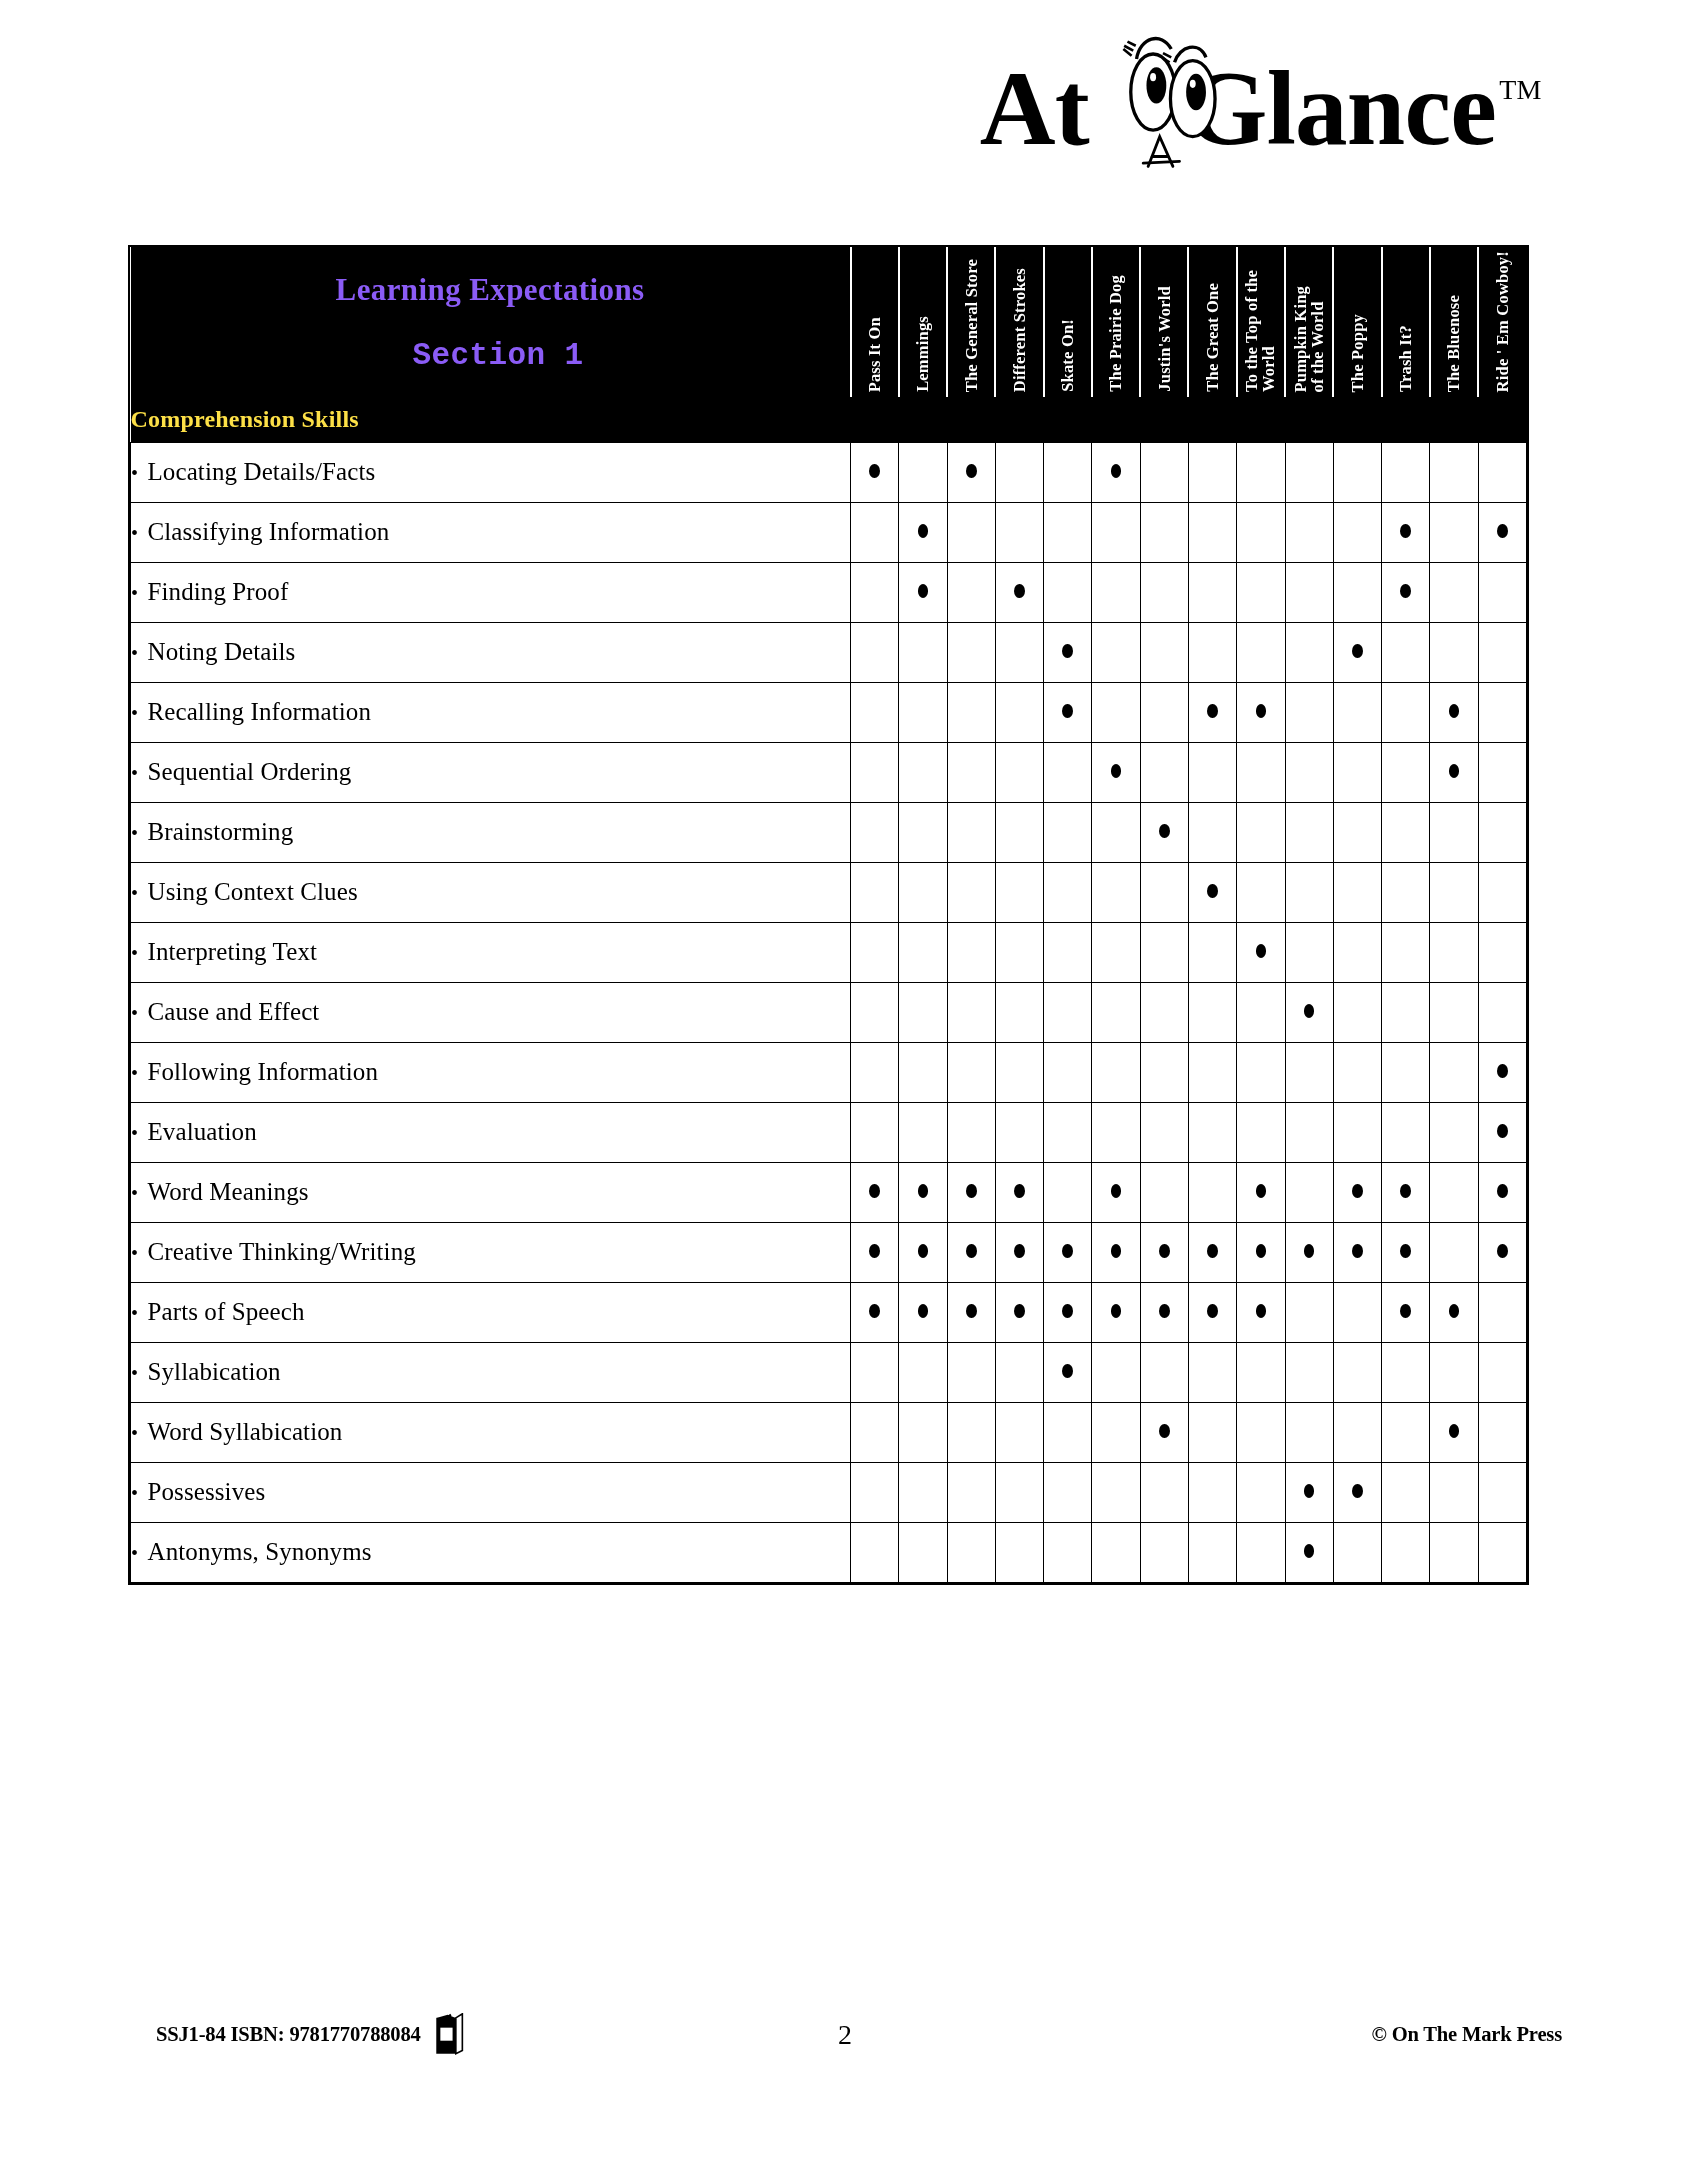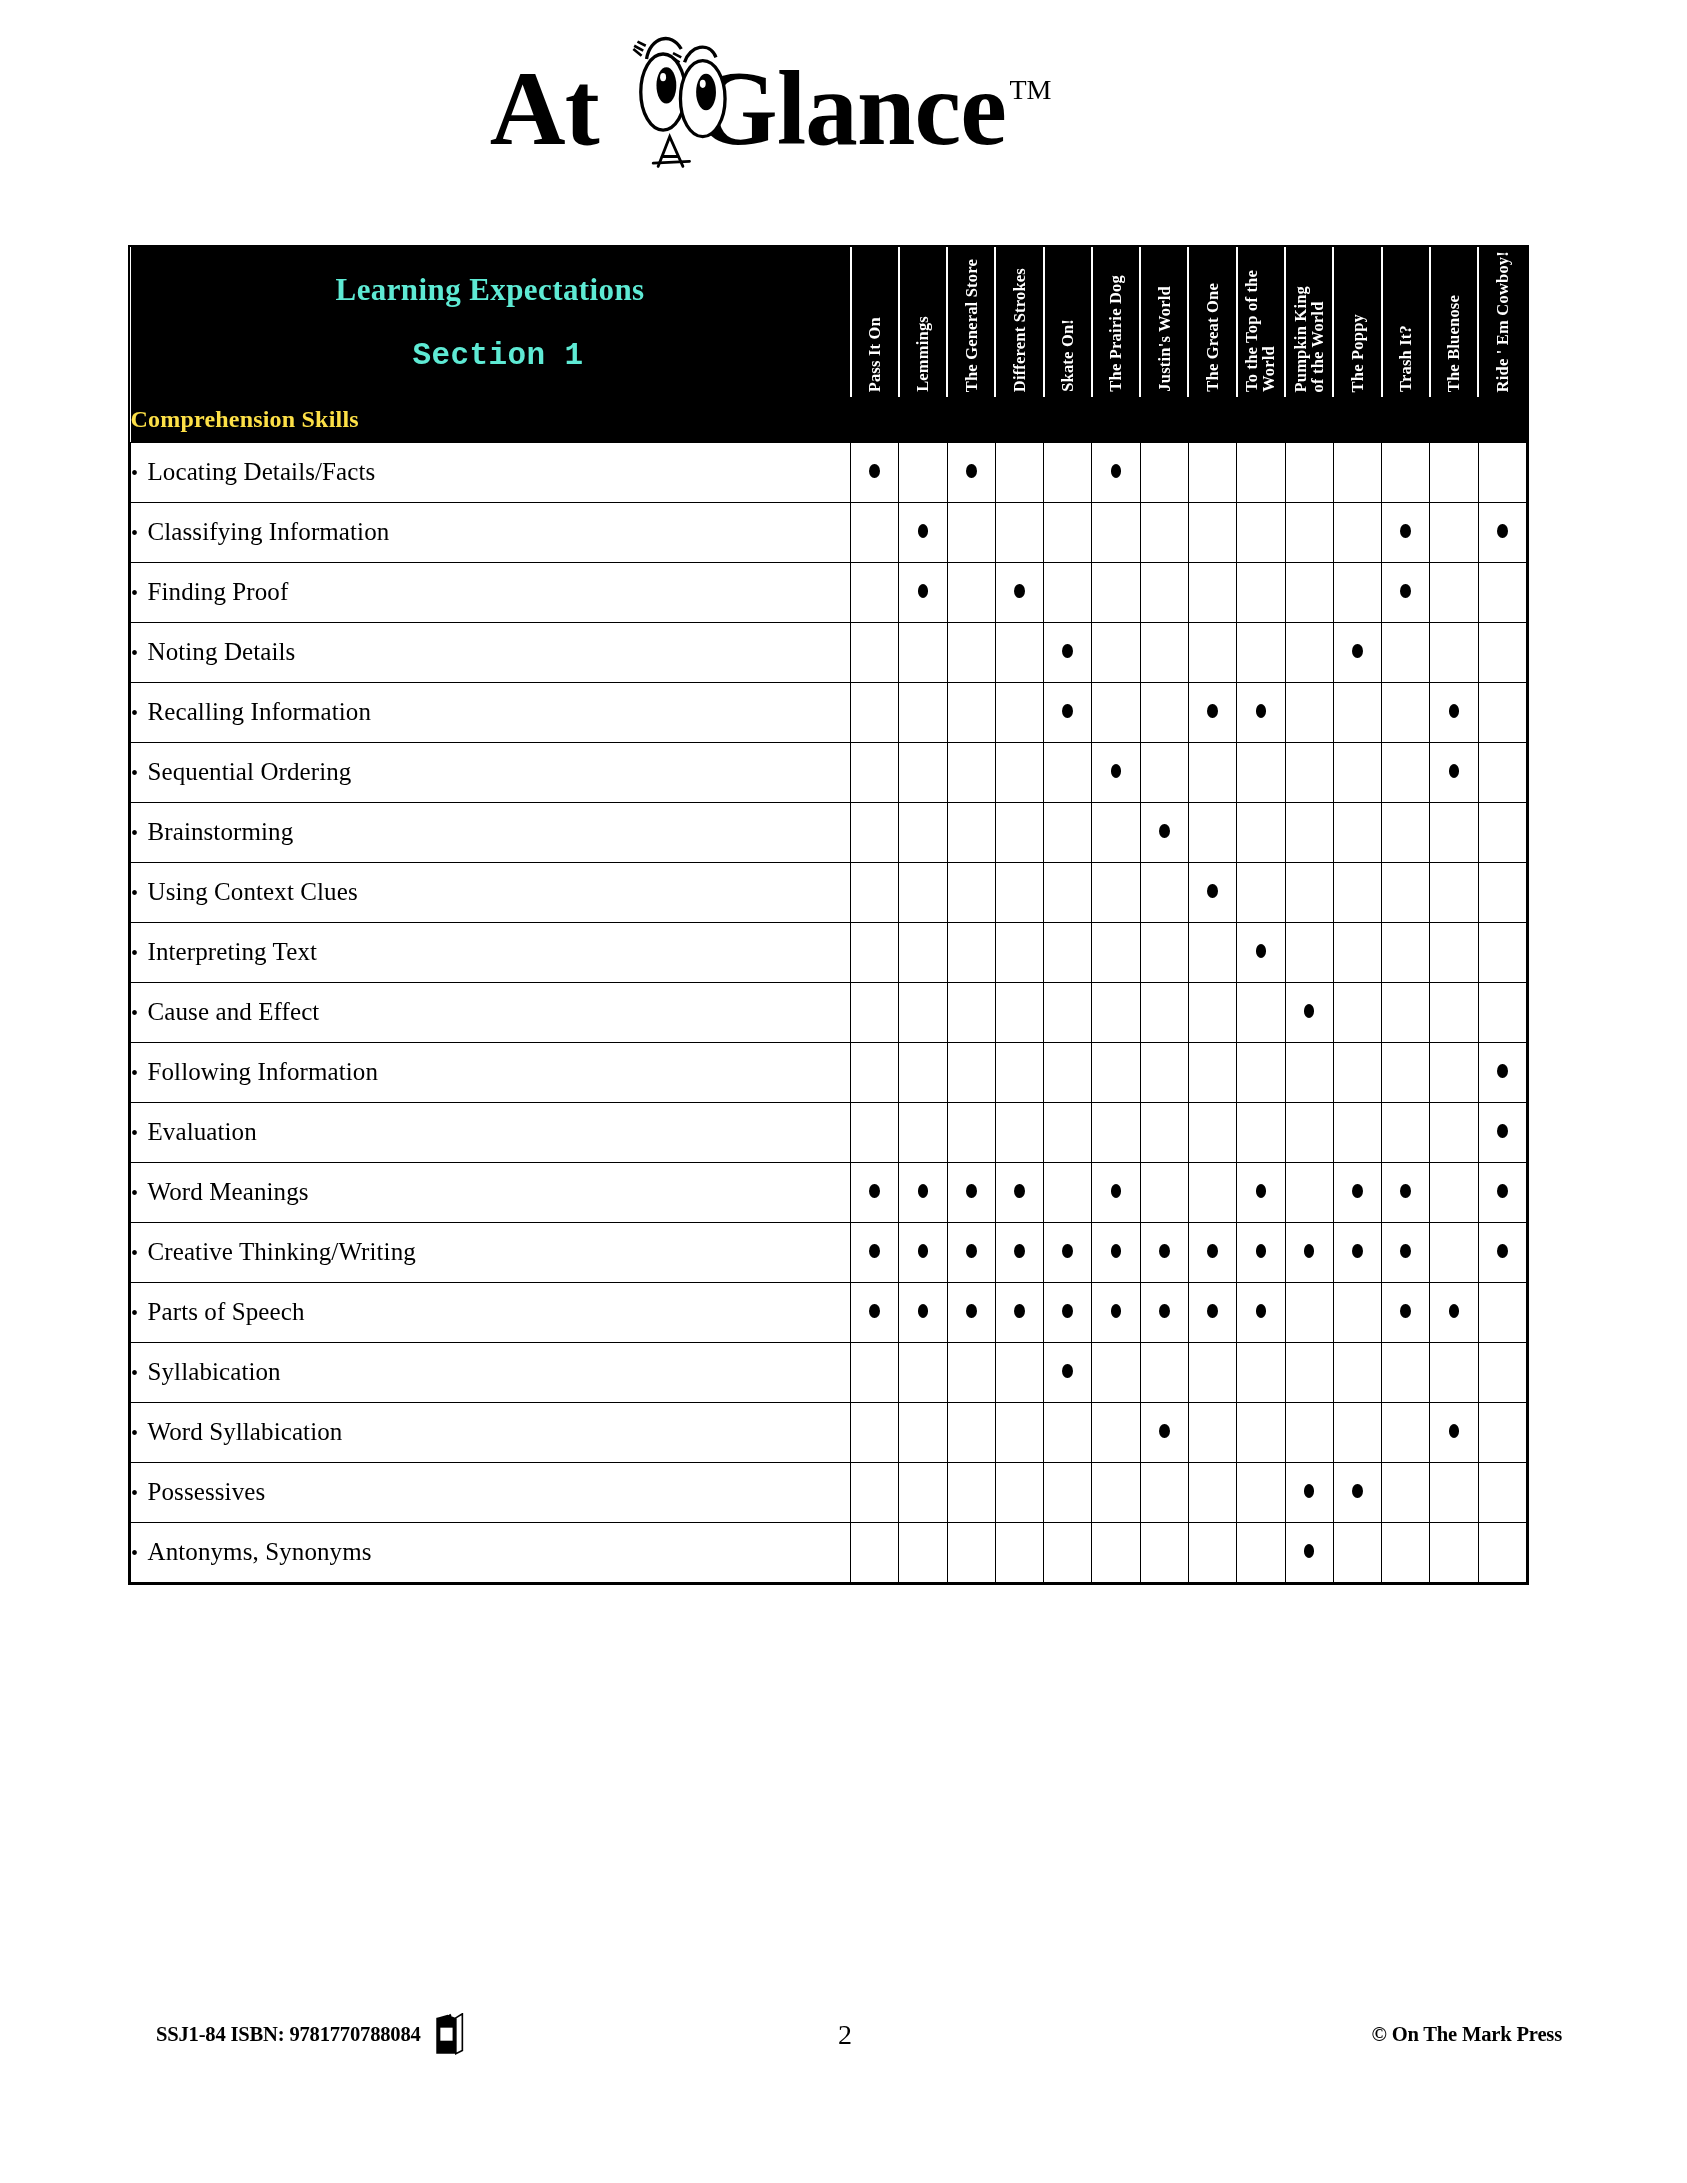--- a/index.html
+++ b/index.html
@@ -11,21 +11,21 @@
     font-family: "Liberation Sans", sans-serif;
     color: #000000;
     position: relative;
     overflow: hidden;
   }
 
   
   .title-block {
     position: absolute;
     top: 56px; left: 0; width: 1538px;
-    text-align: center;
+    text-align: right;
     height: 157px;
   }
   .title-inner {
     display: inline-block;
     position: relative;
     white-space: nowrap;
   }
   .title-word {
     font-family: "Liberation Serif", serif;
     font-size: 105px;
@@ -63,21 +63,21 @@
   table.grid {
     border-collapse: collapse;
     table-layout: fixed;
     width: 100%;
   }
   table.grid td, table.grid th { padding: 0; margin: 0; }
 
   
   .hdr-cell {
     background: #000;
-    color: #5eead4;
+    color: #8b5cf6;
     height: 150px;
     vertical-align: middle;
     text-align: center;
     border: 0;
   }
   .hdr-title-1 {
     font-family: "Liberation Serif", serif;
     font-weight: 700;
     font-size: 31px;
     letter-spacing: 0.4px;

